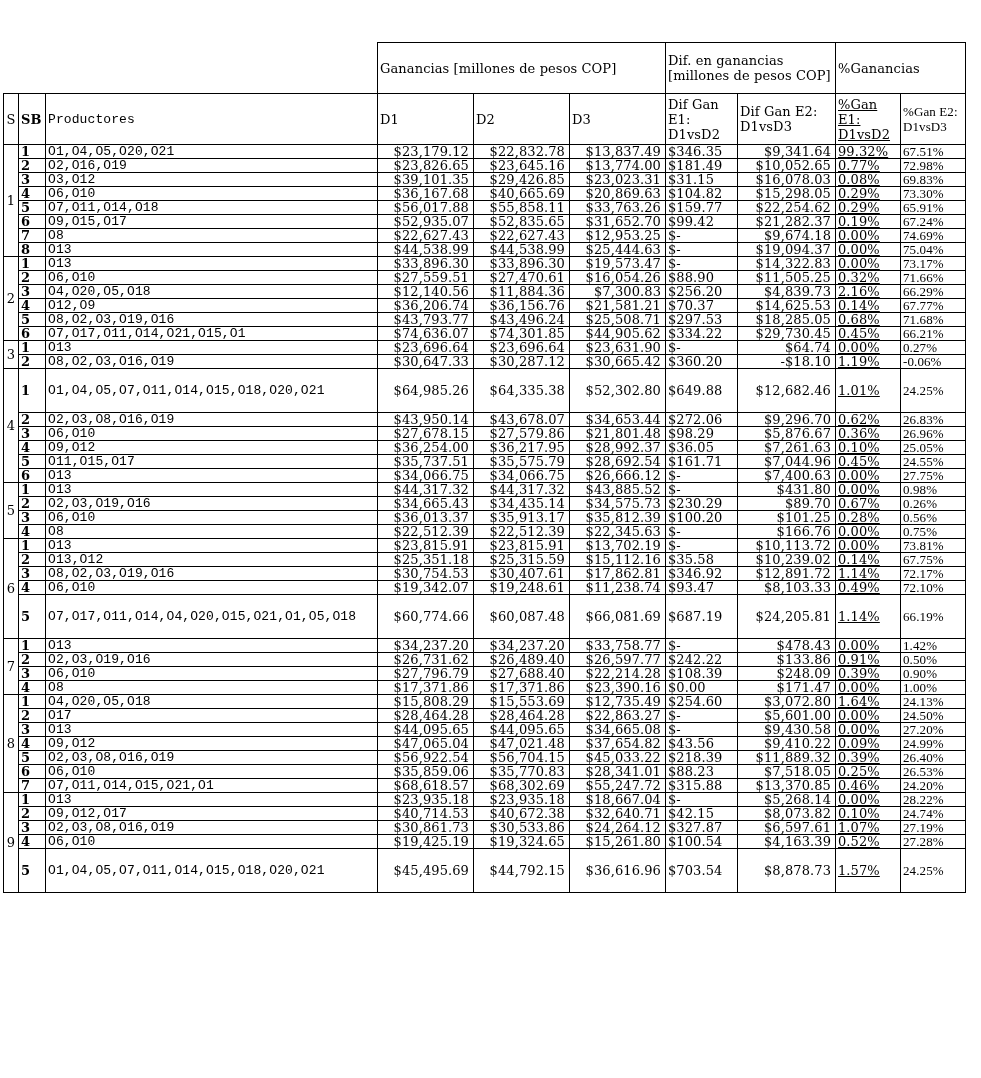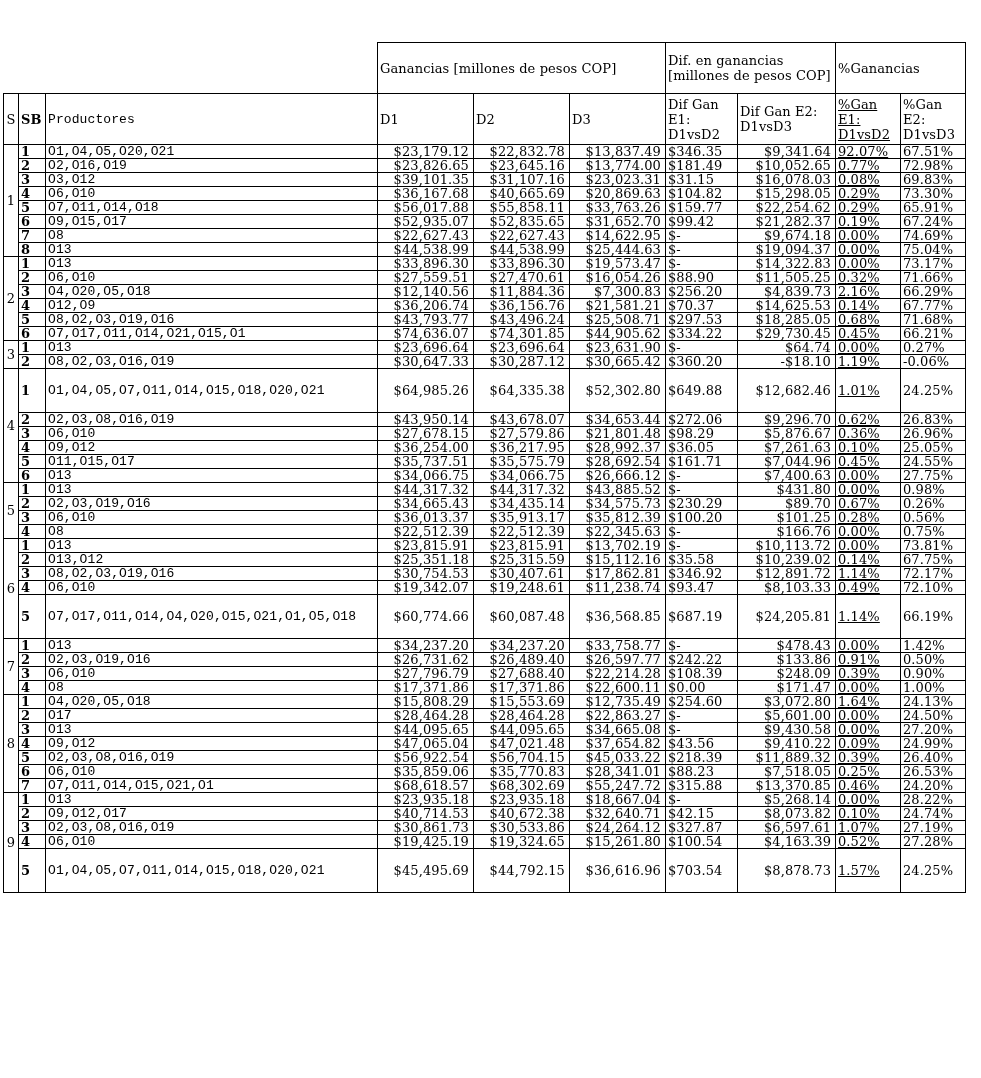--- a/index.html
+++ b/index.html
@@ -14,21 +14,21 @@
   .grouphdr { vertical-align: middle; line-height: 15px; white-space: normal; }
   .hdr2 td { height: 50px; line-height: 15px; white-space: normal; }
   .tall td { height: 43px; }
   .c-s { width: 14px; text-align: center; padding: 0; }
   .c-sb { width: 22px; font-weight: bold; }
   .c-p { width: 327px; font-family: Liberation Mono, monospace; }
   .c-d { width: 89px; }
   .c-dif1 { width: 67px; margin-top: 40px; }
   .c-dif2 { width: 91px; }
   .c-pg1 { width: 60px; text-decoration: underline; }
-  .c-pg2 { width: 60px; }
+  .c-pg2 { width: 60px; font-family: Liberation Serif, serif; }
   .r { text-align: right; padding-right: 4px; }
   .l { text-align: left; }
 </style>
 </head>
 <body>
 
 <table>
   <thead>
     <tr class="hdr1">
       <td class="blank" colspan="3"></td>
@@ -52,39 +52,39 @@
   <tbody id="tbody">
       <tr>
         <td class="c-s" rowspan="8">1</td>
         <td class="c-sb l">1</td>
         <td class="c-p l">O1,O4,O5,O20,O21</td>
         <td class="c-d r">$23,179.12</td>
         <td class="c-d r">$22,832.78</td>
         <td class="c-d r">$13,837.49</td>
         <td class="c-dif1 l">$346.35</td>
         <td class="c-dif2 r">$9,341.64</td>
-        <td class="c-pg1 l">92.07%</td>
+        <td class="c-pg1 l">99.32%</td>
         <td class="c-pg2 l">67.51%</td>
       </tr>
       <tr>
         <td class="c-sb l">2</td>
         <td class="c-p l">O2,O16,O19</td>
         <td class="c-d r">$23,826.65</td>
         <td class="c-d r">$23,645.16</td>
         <td class="c-d r">$13,774.00</td>
         <td class="c-dif1 l">$181.49</td>
         <td class="c-dif2 r">$10,052.65</td>
         <td class="c-pg1 l">0.77%</td>
         <td class="c-pg2 l">72.98%</td>
       </tr>
       <tr>
         <td class="c-sb l">3</td>
         <td class="c-p l">O3,O12</td>
         <td class="c-d r">$39,101.35</td>
-        <td class="c-d r">$31,107.16</td>
+        <td class="c-d r">$29,426.85</td>
         <td class="c-d r">$23,023.31</td>
         <td class="c-dif1 l">$31.15</td>
         <td class="c-dif2 r">$16,078.03</td>
         <td class="c-pg1 l">0.08%</td>
         <td class="c-pg2 l">69.83%</td>
       </tr>
       <tr>
         <td class="c-sb l">4</td>
         <td class="c-p l">O6,O10</td>
         <td class="c-d r">$36,167.68</td>
@@ -115,21 +115,21 @@
         <td class="c-dif1 l">$99.42</td>
         <td class="c-dif2 r">$21,282.37</td>
         <td class="c-pg1 l">0.19%</td>
         <td class="c-pg2 l">67.24%</td>
       </tr>
       <tr>
         <td class="c-sb l">7</td>
         <td class="c-p l">O8</td>
         <td class="c-d r">$22,627.43</td>
         <td class="c-d r">$22,627.43</td>
-        <td class="c-d r">$14,622.95</td>
+        <td class="c-d r">$12,953.25</td>
         <td class="c-dif1 l">$-</td>
         <td class="c-dif2 r">$9,674.18</td>
         <td class="c-pg1 l">0.00%</td>
         <td class="c-pg2 l">74.69%</td>
       </tr>
       <tr>
         <td class="c-sb l">8</td>
         <td class="c-p l">O13</td>
         <td class="c-d r">$44,538.99</td>
         <td class="c-d r">$44,538.99</td>
@@ -384,21 +384,21 @@
         <td class="c-dif1 l">$93.47</td>
         <td class="c-dif2 r">$8,103.33</td>
         <td class="c-pg1 l">0.49%</td>
         <td class="c-pg2 l">72.10%</td>
       </tr>
       <tr class="tall">
         <td class="c-sb l">5</td>
         <td class="c-p l">O7,O17,O11,O14,O4,O20,O15,O21,O1,O5,O18</td>
         <td class="c-d r">$60,774.66</td>
         <td class="c-d r">$60,087.48</td>
-        <td class="c-d r">$36,568.85</td>
+        <td class="c-d r">$66,081.69</td>
         <td class="c-dif1 l">$687.19</td>
         <td class="c-dif2 r">$24,205.81</td>
         <td class="c-pg1 l">1.14%</td>
         <td class="c-pg2 l">66.19%</td>
       </tr>
       <tr>
         <td class="c-s" rowspan="4">7</td>
         <td class="c-sb l">1</td>
         <td class="c-p l">O13</td>
         <td class="c-d r">$34,237.20</td>
@@ -429,21 +429,21 @@
         <td class="c-dif1 l">$108.39</td>
         <td class="c-dif2 r">$248.09</td>
         <td class="c-pg1 l">0.39%</td>
         <td class="c-pg2 l">0.90%</td>
       </tr>
       <tr>
         <td class="c-sb l">4</td>
         <td class="c-p l">O8</td>
         <td class="c-d r">$17,371.86</td>
         <td class="c-d r">$17,371.86</td>
-        <td class="c-d r">$22,600.11</td>
+        <td class="c-d r">$23,390.16</td>
         <td class="c-dif1 l">$0.00</td>
         <td class="c-dif2 r">$171.47</td>
         <td class="c-pg1 l">0.00%</td>
         <td class="c-pg2 l">1.00%</td>
       </tr>
       <tr>
         <td class="c-s" rowspan="7">8</td>
         <td class="c-sb l">1</td>
         <td class="c-p l">O4,O20,O5,O18</td>
         <td class="c-d r">$15,808.29</td>

